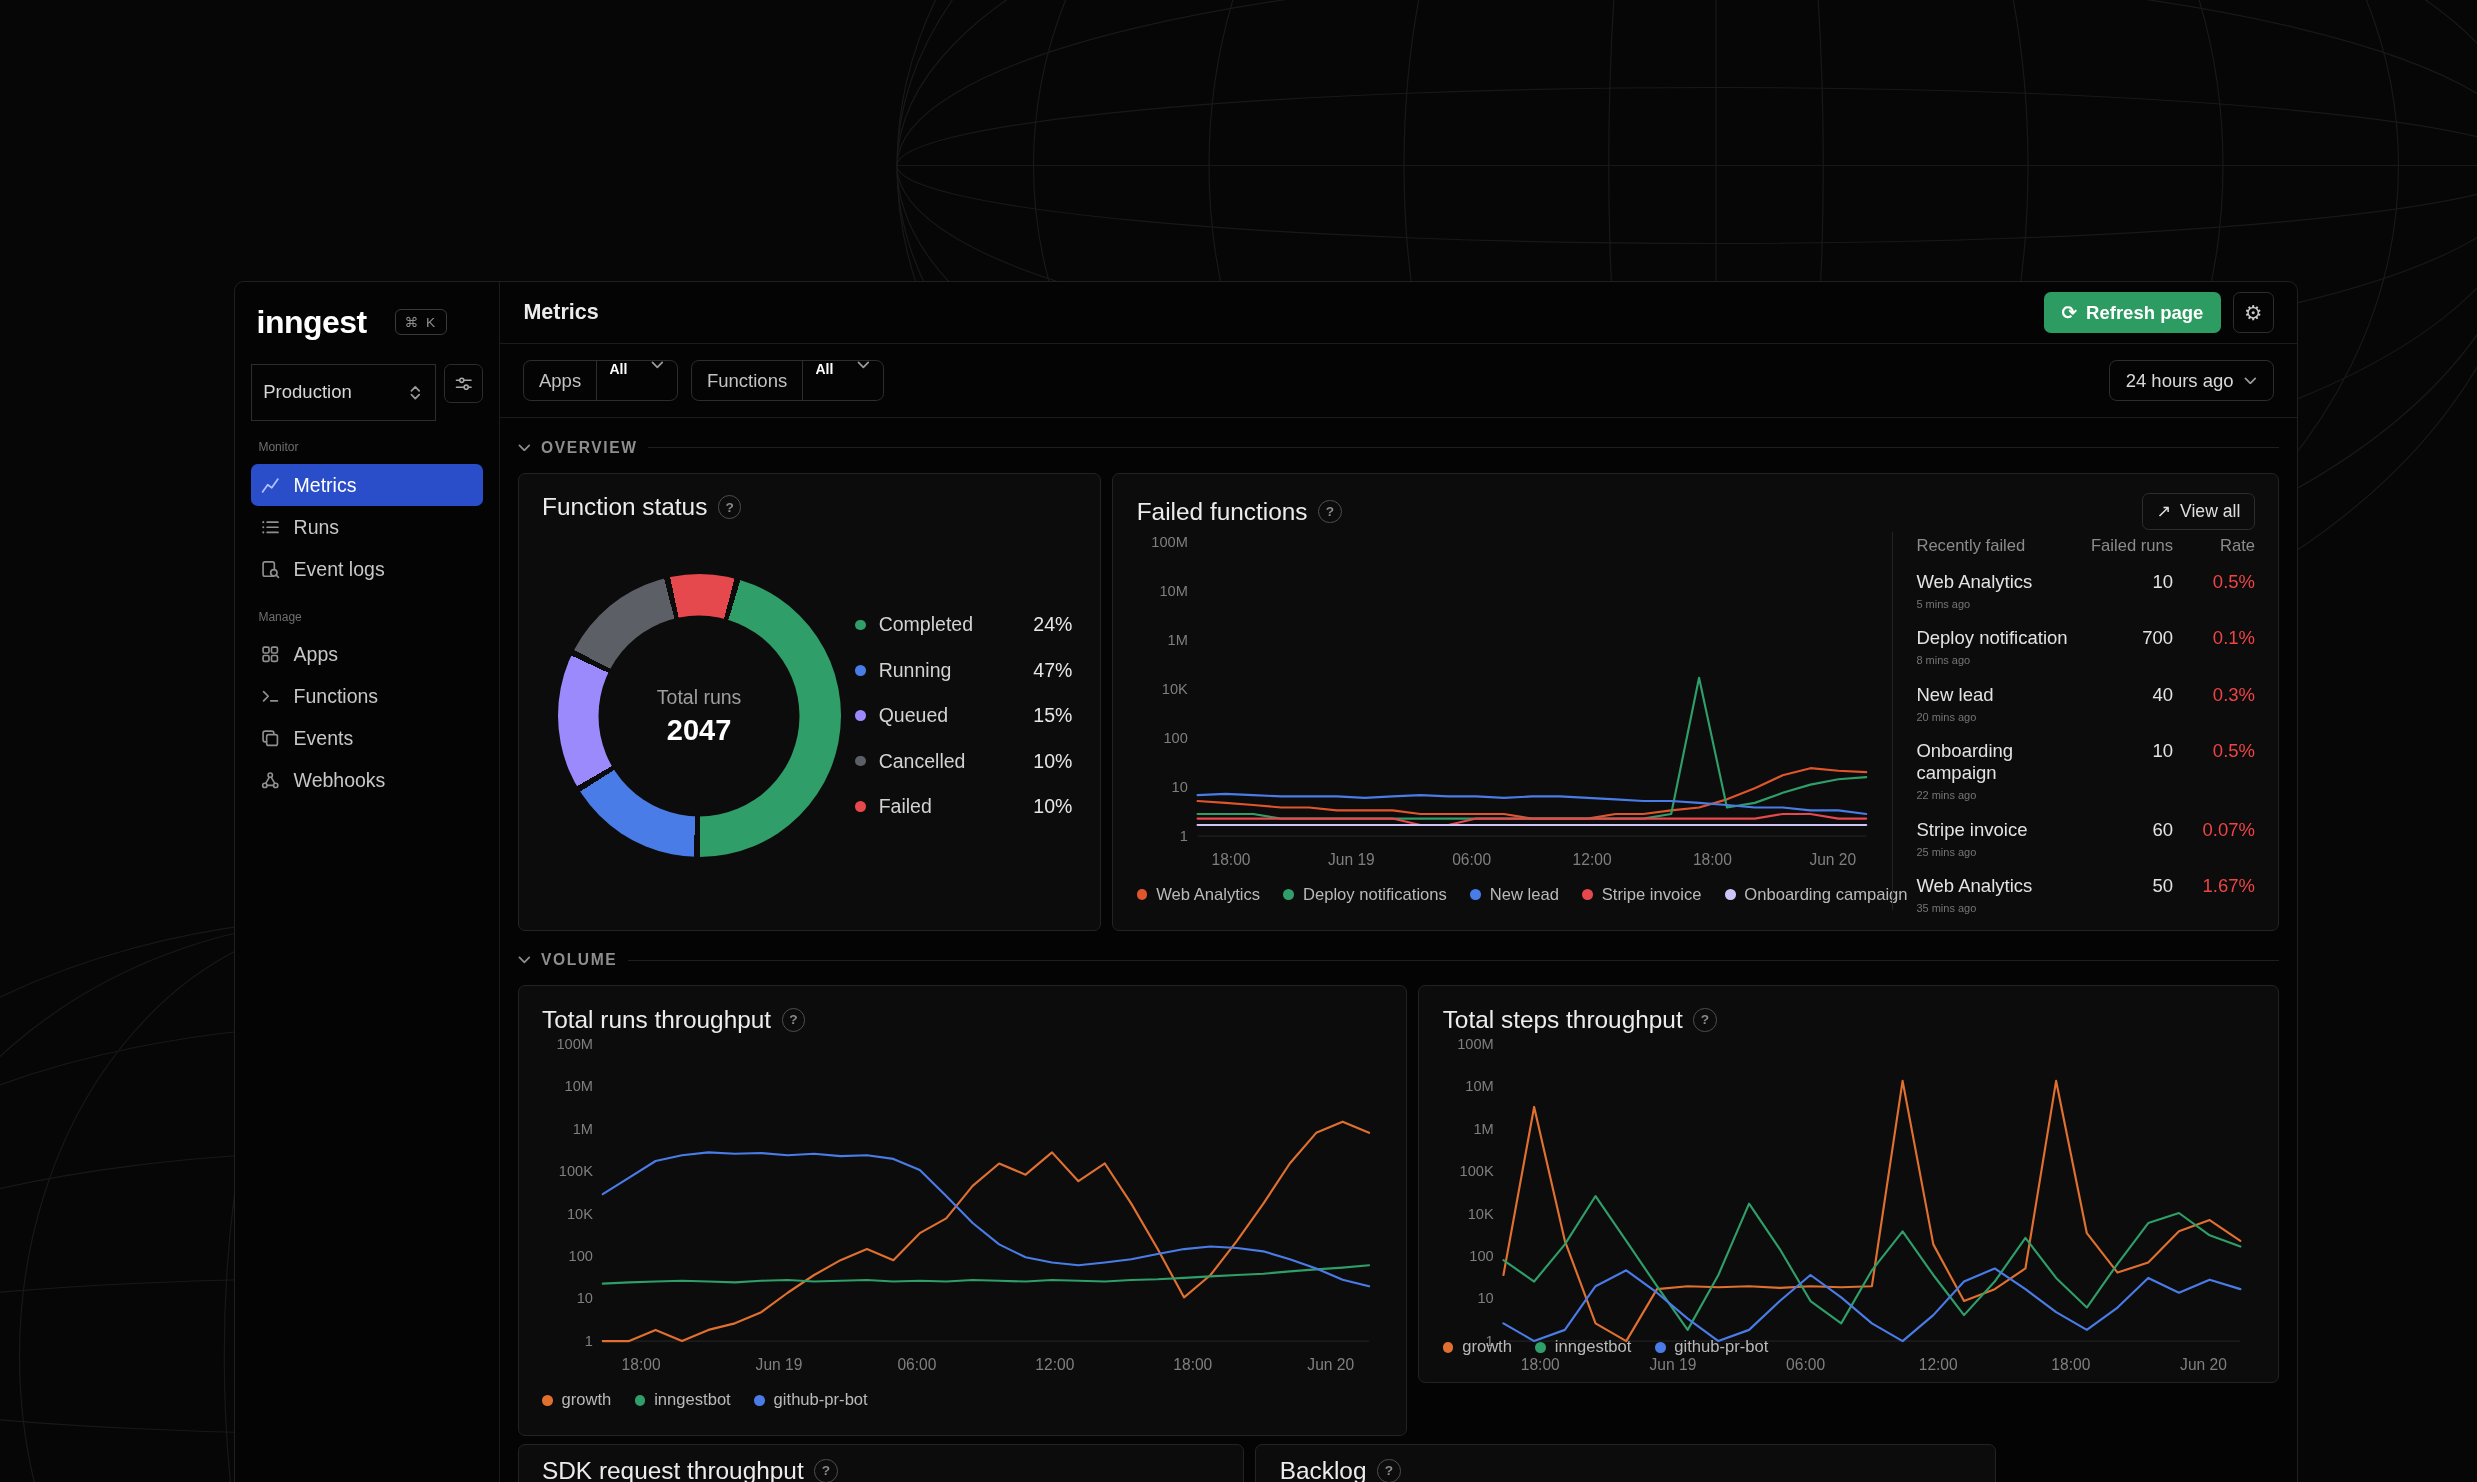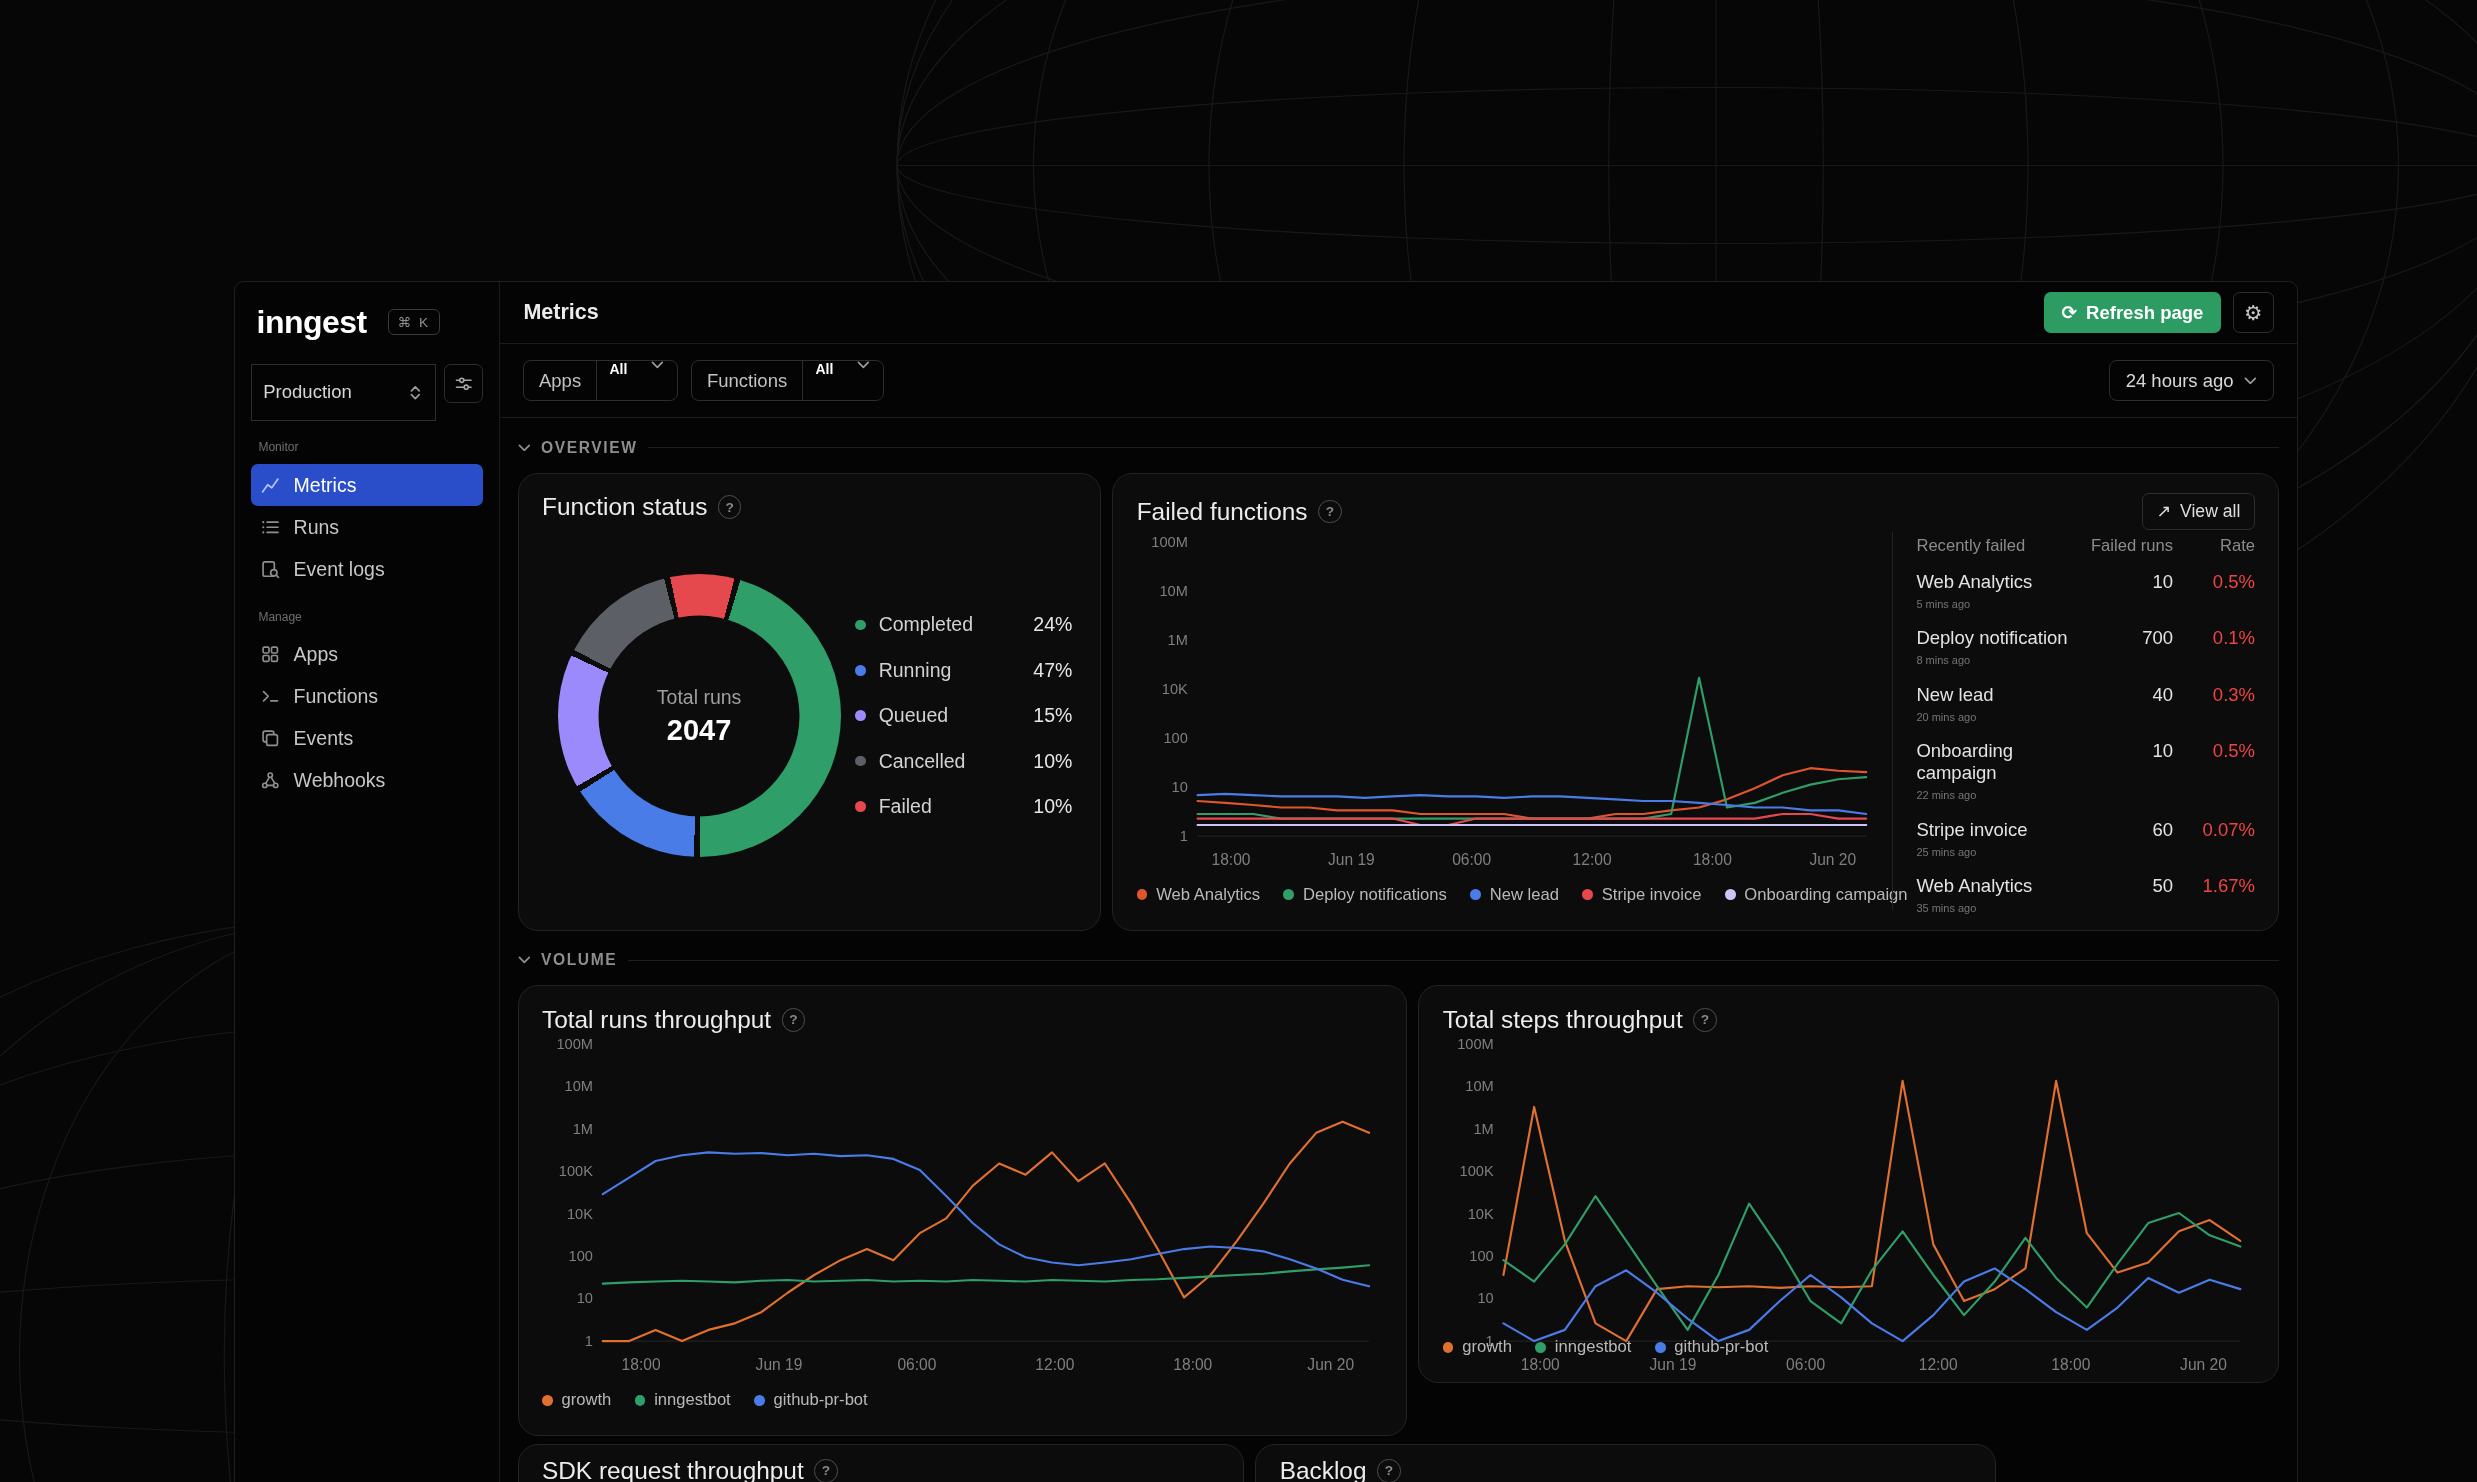--- a/index.html
+++ b/index.html
@@ -32,21 +32,21 @@
 
   
   .window{
     position:absolute;left:234px;top:281px;width:2064px;height:1395px;
     background:var(--win-bg);border:1px solid #202020;border-radius:9.8px;
     display:flex;overflow:hidden;
   }
 
   
   .sidebar{width:265px;flex:none;border-right:1px solid var(--border-soft);padding:21.5px 15.6px;display:flex;flex-direction:column}
-  .logo-row{display:flex;align-items:center;gap:21px;padding:0 5.9px}
+  .logo-row{display:flex;align-items:center;gap:28px;padding:0 5.9px}
   .logo{font-size:32px;font-weight:800;letter-spacing:-0.5px;color:#fff}
   .kbd{border:1px solid #3a3a3a;border-radius:5.9px;padding:3.9px 8.8px;font-size:13.7px;color:#8f8f8f;letter-spacing:2px}
   .env-row{display:flex;gap:8.8px;margin-top:23.4px}
   .env-select{flex:1;height:57px;border:1px solid #2d2d2d;border-radius:0;display:flex;align-items:center;padding:0 11.7px;font-size:18.5px;color:#d6d6d6;background:transparent;cursor:pointer}
   .env-select svg{margin-left:auto}
   .icon-btn{width:39px;height:39px;flex:none;border:1px solid #2d2d2d;border-radius:6.8px;display:flex;align-items:center;justify-content:center;background:transparent;cursor:pointer;color:#a8a8a8}
   .nav-label{font-size:12px;color:var(--txt-faint);margin:19.5px 7.8px 9.8px}
   .nav-item{display:flex;align-items:center;gap:12.7px;height:42px;padding:0 9.8px;border-radius:6.8px;color:#c7c7c7;font-size:19.5px;cursor:pointer}
   .nav-item .nicon{color:#8f8f8f;display:flex}
   .nav-item.active{background:var(--blue);color:#fff}
@@ -65,21 +65,21 @@
   .seg-label{padding:0 14.6px;font-size:18.5px;color:var(--txt-mid);border-right:1px solid #2d2d2d;display:flex;align-items:center}
   .seg-value{padding:0 12.7px;display:flex;gap:24px;font-size:14px;color:#fff;font-weight:700}
   .timerange{margin-left:auto;display:flex;align-items:center;gap:10.7px;height:41px;border:1px solid #2d2d2d;border-radius:7.8px;padding:0 15.6px;font-size:18.5px;color:#d9d9d9;background:transparent;cursor:pointer;font-family:inherit}
 
   .content{flex:1;padding:0 17.6px;min-height:0}
   .sec-head{display:flex;align-items:center;gap:10.7px;margin-top:16px;height:27px;cursor:pointer}
   .sec-title{font-size:15.6px;font-weight:700;letter-spacing:1.6px;color:#8e8e8e}
   .rule{flex:1;height:1px;background:#1e1e1e}
 
   .row{display:flex;gap:11.7px;margin-top:11.7px}
-  .card{background:var(--card-bg);border:1px solid var(--border);border-radius:20px;padding:19.5px 23.4px}
+  .card{background:var(--card-bg);border:1px solid var(--border);border-radius:7px;padding:19.5px 23.4px}
   .card-head{display:flex;align-items:center;gap:10.7px}
   .card-title{font-size:24.4px;font-weight:500;color:var(--txt)}
   .info{width:23.4px;height:23.4px;flex:none;border:1.5px solid #4e4e4e;border-radius:50%;color:#8a8a8a;font-size:13.7px;font-weight:700;display:flex;align-items:center;justify-content:center;cursor:pointer}
   .btn-viewall{margin-left:auto;display:flex;align-items:center;gap:8.8px;height:37px;padding:0 13.7px;border:1px solid #2d2d2d;border-radius:6.8px;background:transparent;color:#dedede;font-size:17.6px;cursor:pointer;font-family:inherit}
 
   
   #card-function-status{width:583px;height:458px;display:flex;flex-direction:column}
   .fs-body{display:flex;align-items:center;flex:1}
   .donut-wrap{width:283px;height:283px;position:relative;margin-left:15.6px}
   .donut{width:100%;height:100%;border-radius:50%}

